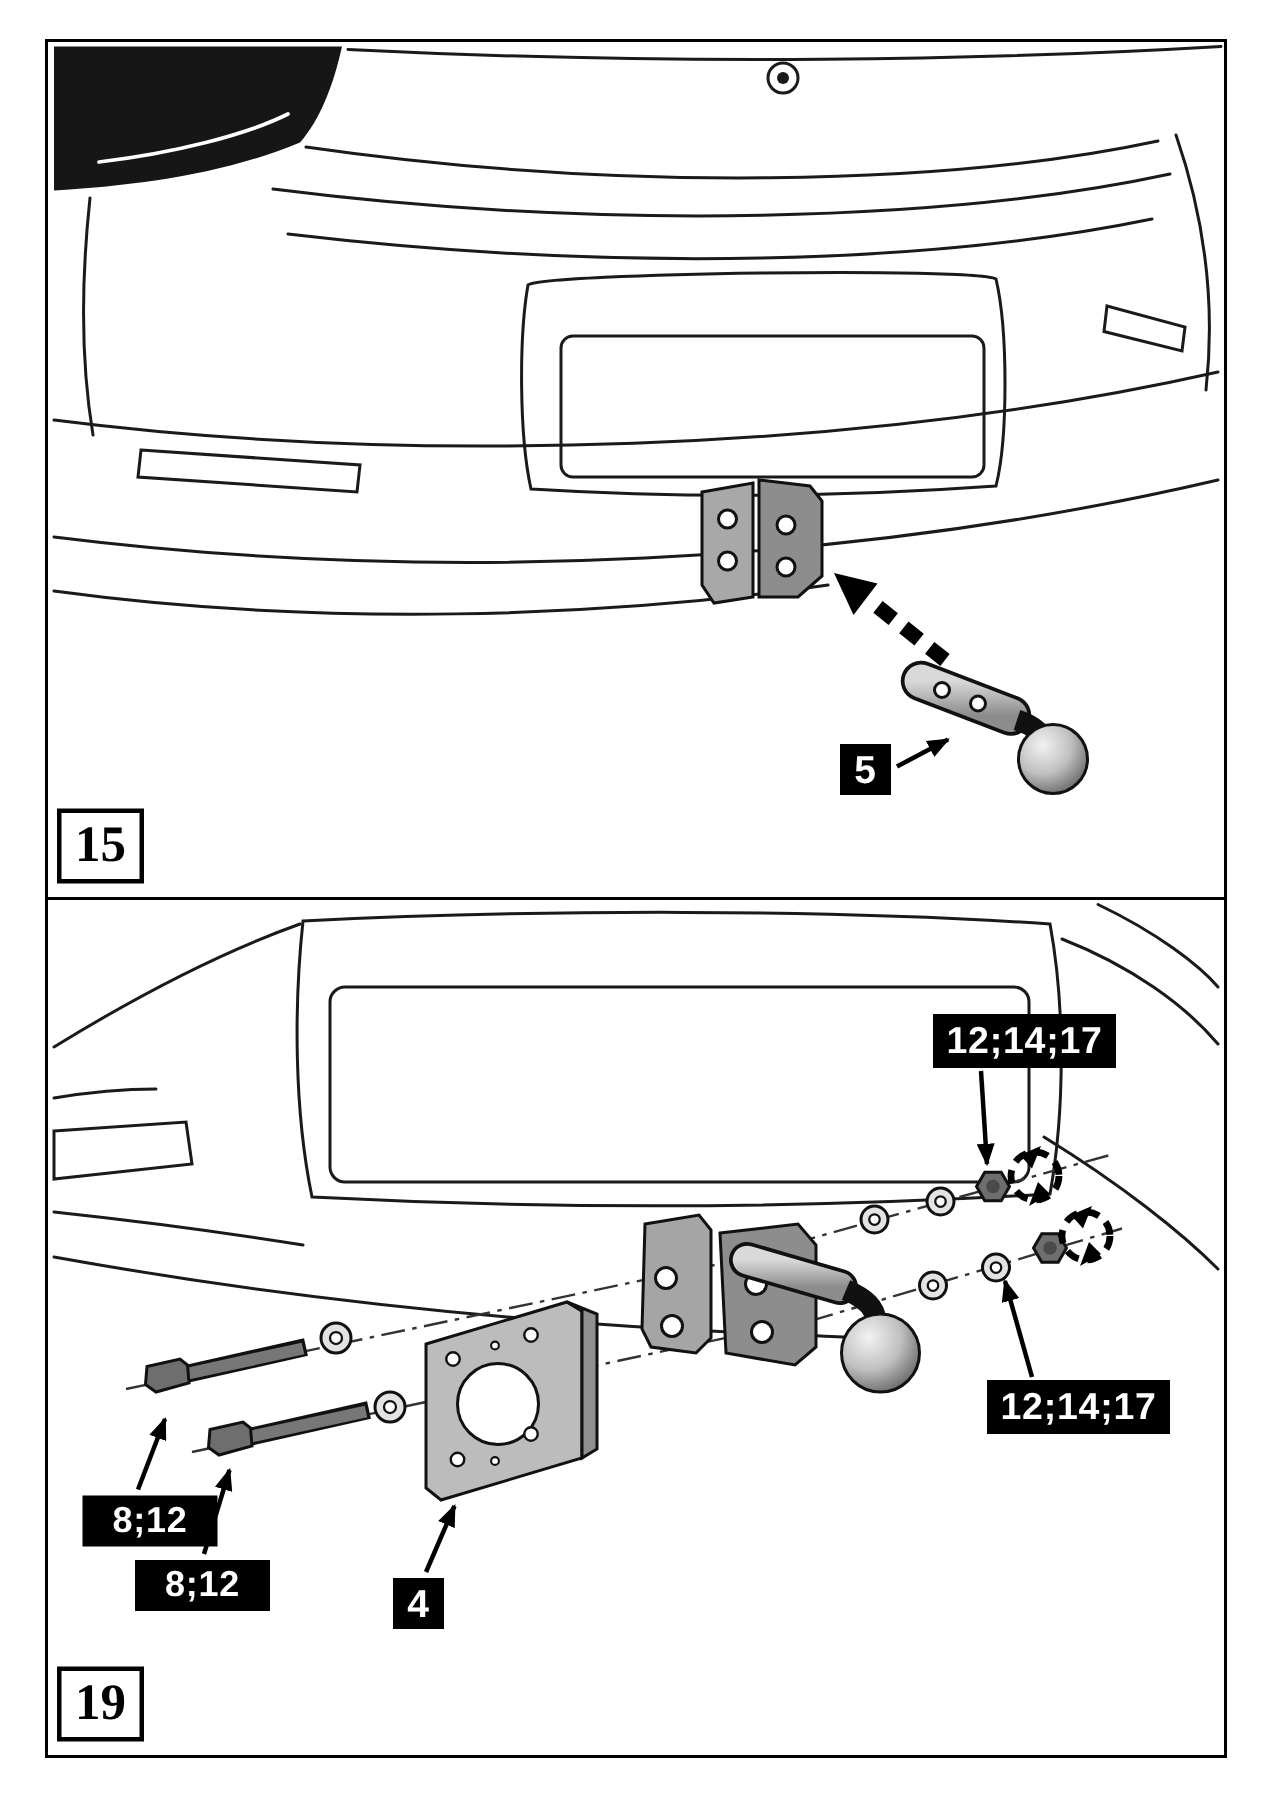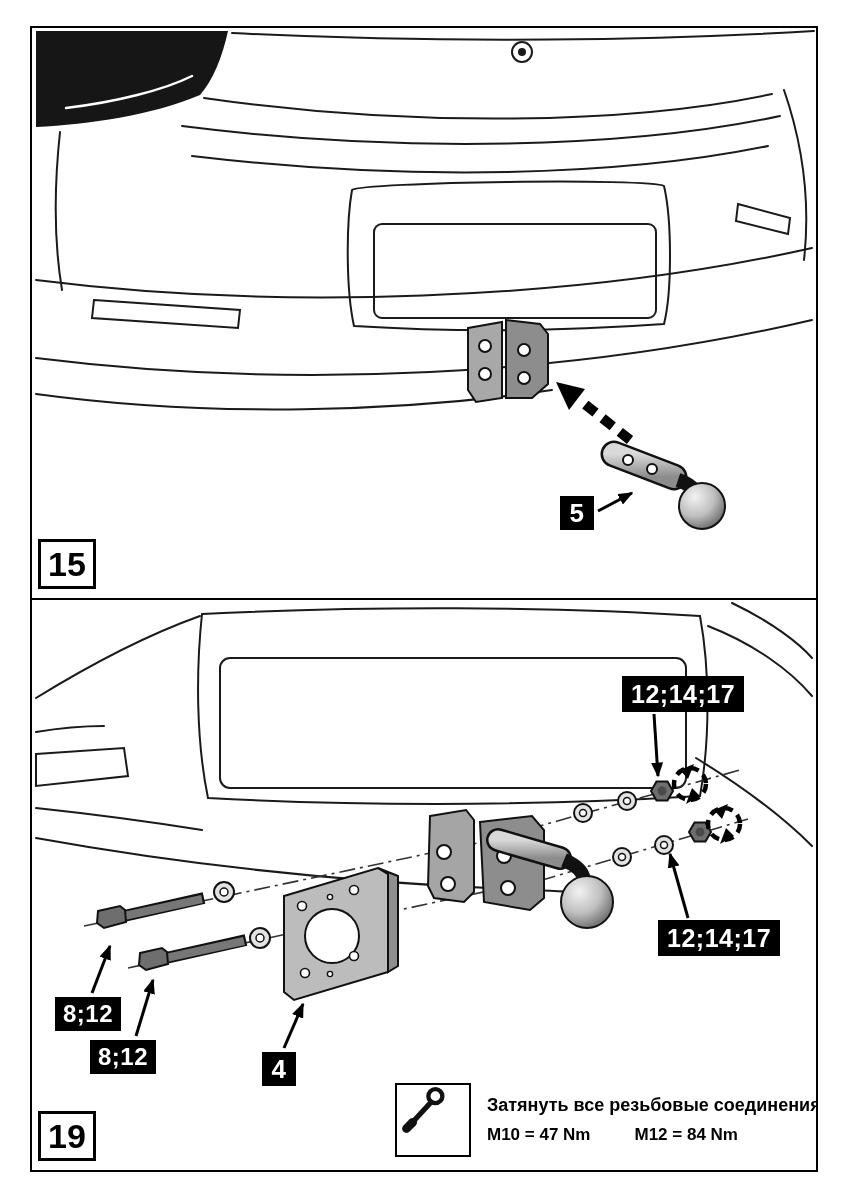--- a/index.html
+++ b/index.html
@@ -14,28 +14,28 @@
   #p15 { top:26px; height:570px; border-bottom:none; }
   #p16 { top:598px; height:570px; }
   .panel svg { display:block; position:absolute; left:0; top:0; }
 
   .plabel {
     position:absolute; background:#000; color:#fff; font-weight:bold;
     display:flex; align-items:center; justify-content:center;
     line-height:1; letter-spacing:0.5px;
   }
   .plabel.big  { font-size:25px; height:36px; padding:0 9px; }
-  .plabel.mid  { font-size:24px; height:34px; padding:0 8px; }
+  .plabel.mid  { font-size:24px; height:34px; padding:0 20px; }
   .plabel.sq   { font-size:26px; width:34px; height:34px; padding:0; }
 
   .step-badge {
     position:absolute; left:6px; bottom:9px; width:52px; height:44px;
     border:3px solid #000; background:#fff;
     display:flex; align-items:center; justify-content:center;
-    font-size:34px; font-weight:bold;
+    font-size:34px; font-weight:bold;font-family:Liberation Serif, serif;
   }
   .torque-note {
     position:absolute; left:363px; top:483px;
     display:flex; align-items:center; gap:16px;
   }
   .wrench-box {
     width:72px; height:70px; border:2px solid #000; background:#fff;
     display:flex; align-items:center; justify-content:center; flex:0 0 auto;
   }
   .torque-text .t1 { font-size:18px; font-weight:bold; white-space:nowrap; }
@@ -243,33 +243,17 @@
         <line x1="252" y1="448" x2="271" y2="404" marker-end="url(#ah2)"></line>
       </g>
     </svg>
 
     <div class="plabel big" style="left:590px; top:76px;">12;14;17</div>
     <div class="plabel big" style="left:626px; top:320px;">12;14;17</div>
     <div class="plabel mid" style="left:23px; top:397px;">8;12</div>
     <div class="plabel mid" style="left:58px; top:440px;">8;12</div>
     <div class="plabel sq" style="left:230px; top:452px;">4</div>
 
-    <div class="torque-note">
-      <div class="wrench-box">
-        <svg viewBox="0 0 64 64" width="58" height="56">
-          <circle cx="45" cy="15" r="8" fill="none" stroke="#111" stroke-width="5"></circle>
-          <line x1="40" y1="22" x2="16" y2="48" stroke="#111" stroke-width="6" stroke-linecap="round"></line>
-          <line x1="12" y1="52" x2="19" y2="45" stroke="#111" stroke-width="10" stroke-linecap="round"></line>
-        </svg>
-      </div>
-      <div class="torque-text">
-        <div class="t1">Затянуть все резьбовые соединения</div>
-        <div class="t2">
-          <span>M10 = 47 Nm</span>
-          <span>M12 = 84 Nm</span>
-        </div>
-      </div>
-    </div>
 
     <div class="step-badge">19</div>
   </section>
 
 </div>
 
 </body></html>

